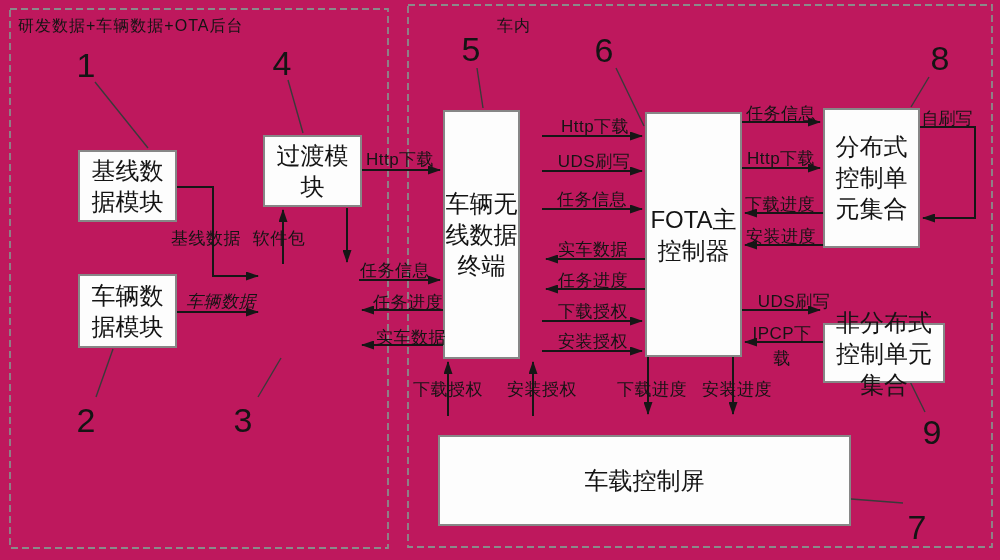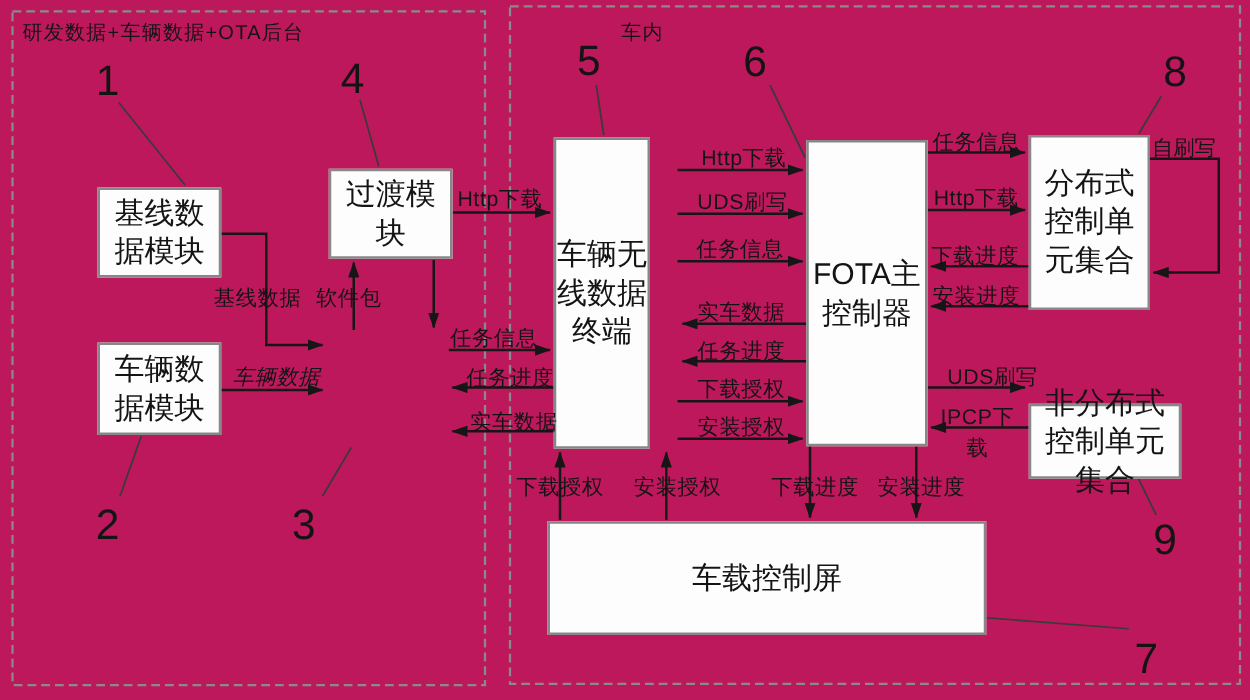--- a/index.html
+++ b/index.html
@@ -97,21 +97,21 @@
 据模块</div>
   <div class="box" style="left:78px;top:274px;width:99px;height:74px;">车辆数
 据模块</div>
   <div class="box" style="left:263px;top:135px;width:99px;height:72px;">过渡模
 块</div>
   <div class="box" style="left:443px;top:110px;width:77px;height:249px;">车辆无
 线数据
 终端</div>
   <div class="box" style="left:645px;top:112px;width:97px;height:245px;">FOTA主
 控制器</div>
-  <div class="box" style="left:438px;top:417px;width:351px;height:91px;text-align:right;">车载控制屏</div>
+  <div class="box" style="left:438px;top:435px;width:413px;height:91px;text-align:right;">车载控制屏</div>
   <div class="box" style="left:823px;top:108px;width:97px;height:140px;font-family:Liberation Serif, serif;">分布式
 控制单
 元集合</div>
   <div class="box" style="left:823px;top:275px;width:122px;height:60px;margin-top:48px;">非分布式
 控制单元
 集合</div>
 
   <div class="elabel" style="left:170px;top:226px;width:72px;">基线数据</div>
   <div class="elabel" style="left:184px;top:289px;width:74px;font-style:italic;">车辆数据</div>
   <div class="elabel" style="left:250px;top:226px;width:58px;">软件包</div>

